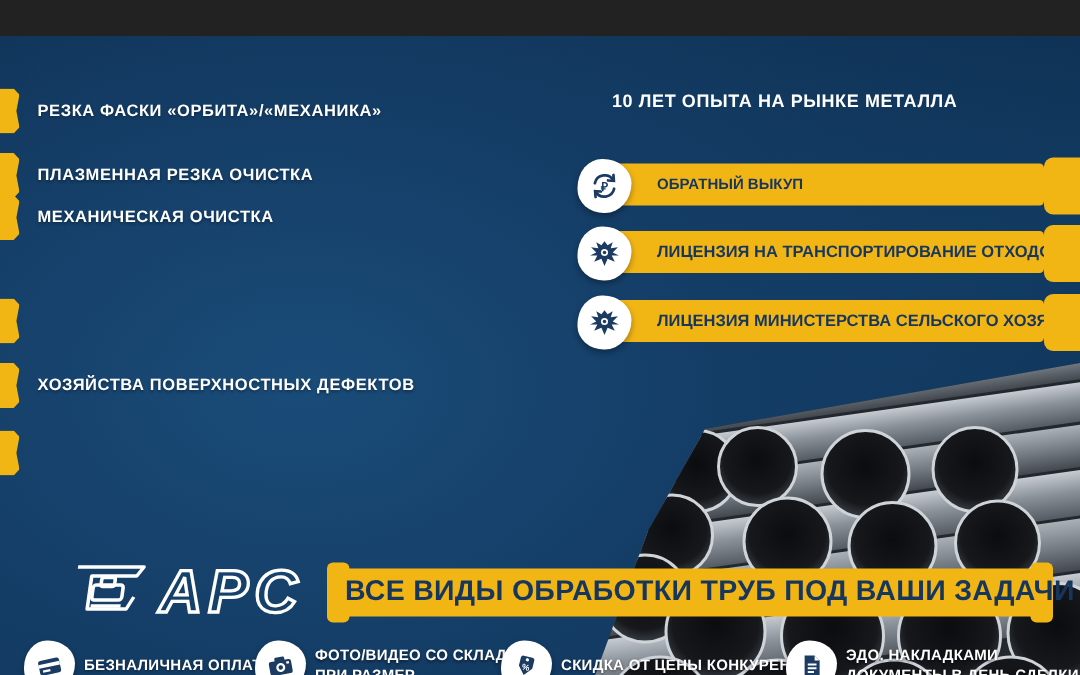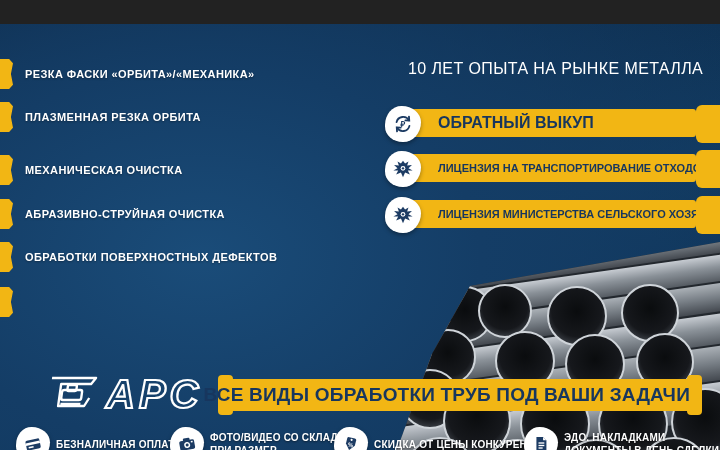--- a/index.html
+++ b/index.html
@@ -19,38 +19,38 @@
   
   .service{position:absolute;left:0;height:30px;display:flex;align-items:center;}
   .marker{
     position:absolute;left:0;top:0;width:13px;height:30px;background:#f2b614;
     clip-path:polygon(0 0,70% 0,100% 14%,84% 50%,100% 86%,70% 100%,0 100%);
   }
   .service-label{margin-left:25px;font-size:11px;font-weight:bold;letter-spacing:.4px;white-space:nowrap;
     text-shadow:0 1px 2px rgba(0,0,0,.35);}
   
   .heading{position:absolute;left:408px;top:36px;width:300px;
-    font-size:16px;font-weight:normal;letter-spacing:.4px;white-space:nowrap;}
+    font-size:12px;font-weight:bold;letter-spacing:.4px;white-space:nowrap;}
   
   .badge{position:absolute;left:385px;width:335px;height:38px;}
   .badge-bar{position:absolute;left:8px;top:4px;width:303px;height:28px;background:#f2b614;
     border-radius:3px;display:flex;align-items:center;}
   .badge-cap{position:absolute;left:311px;top:0;width:24px;height:38px;background:#f2b614;border-radius:6px 0 0 6px;}
   .badge-label{margin-left:45px;color:#17365e;font-weight:bold;white-space:nowrap;}
   .blob{position:absolute;background:#fff;display:flex;align-items:center;justify-content:center;
     border-radius:46% 54% 50% 50% / 54% 46% 56% 44%;box-shadow:0 2px 4px rgba(0,0,0,.35);}
   .badge-blob{left:0;top:1px;width:36px;height:36px;}
   
   .logo{position:absolute;left:40px;top:340px;}
   
   .banner{position:absolute;left:218px;top:351px;width:484px;height:40px;}
   .banner-capL,.banner-capR{position:absolute;top:0;width:15px;height:40px;background:#f2b614;border-radius:4px;}
   .banner-capL{left:0;} .banner-capR{right:0;}
   .banner-bar{position:absolute;left:12px;top:4px;width:460px;height:32px;background:#f2b614;
-    display:flex;align-items:center;justify-content:flex-end;}
+    display:flex;align-items:center;justify-content:flex-start;}
   .banner-label{color:#17365e;font-size:19px;font-weight:bold;letter-spacing:.2px;white-space:nowrap;}
   
   .feature{position:absolute;top:400px;height:40px;}
   .feature-blob{width:34px;height:34px;top:3px;left:0;}
   .feature-text{position:absolute;top:50%;transform:translateY(-50%);
     font-size:10px;font-weight:bold;letter-spacing:.2px;line-height:13px;white-space:nowrap;
     text-shadow:0 1px 2px rgba(0,0,0,.5);}
   
   .watermark{position:absolute;left:623px;top:392px;font-size:37px;font-weight:bold;letter-spacing:-1px;
     color:rgba(225,232,238,.42);}
@@ -115,44 +115,43 @@
     </g>
   </svg>
 
   <div>
     <div class="service" style="top:35px">
         <span class="marker"></span>
         <span class="service-label">РЕЗКА ФАСКИ «ОРБИТА»/«МЕХАНИКА»</span>
       </div>
     <div class="service" style="top:78px">
         <span class="marker"></span>
-        <span class="service-label">ПЛАЗМЕННАЯ РЕЗКА ОРБИТА</span>
-      </div>
-    <div class="service" style="top:131px">
+        <span class="service-label">ПЛАЗМЕННАЯ РЕЗКА ОЧИСТКА</span>
+      </div>
+    <div class="service" style="top:106px">
         <span class="marker"></span>
         <span class="service-label">МЕХАНИЧЕСКАЯ ОЧИСТКА</span>
       </div>
     <div class="service" style="top:175px">
         <span class="marker"></span>
-        <span class="service-label">АБРАЗИВНО-СТРУЙНАЯ ОЧИСТКА</span>
       </div>
     <div class="service" style="top:218px">
         <span class="marker"></span>
-        <span class="service-label">ОБРАБОТКИ ПОВЕРХНОСТНЫХ ДЕФЕКТОВ</span>
+        <span class="service-label">ХОЗЯЙСТВА ПОВЕРХНОСТНЫХ ДЕФЕКТОВ</span>
       </div>
     <div class="service" style="top:263px">
         <span class="marker"></span>
       </div>
   </div>
 
   <div class="heading">10 ЛЕТ ОПЫТА НА РЫНКЕ МЕТАЛЛА</div>
 
   <div class="badge" style="top:81px">
     <div class="badge-bar">
-      <span class="badge-label" style="font-size:16px">ОБРАТНЫЙ ВЫКУП</span>
+      <span class="badge-label" style="font-size:10px">ОБРАТНЫЙ ВЫКУП</span>
     </div>
     <div class="badge-cap"></div>
     <div class="blob badge-blob">
       <svg width="22" height="22" viewBox="0 0 24 24">
         <g fill="none" stroke="#1c3b63" stroke-width="2" stroke-linecap="round">
           <path d="M5 10 A7.3 7.3 0 0 1 18.5 8"></path>
           <path d="M19 14 A7.3 7.3 0 0 1 5.5 16"></path>
           <path d="M18.5 4 L18.8 8.2 L14.6 8"></path>
           <path d="M5.5 20 L5.2 15.8 L9.4 16"></path>
         </g>

